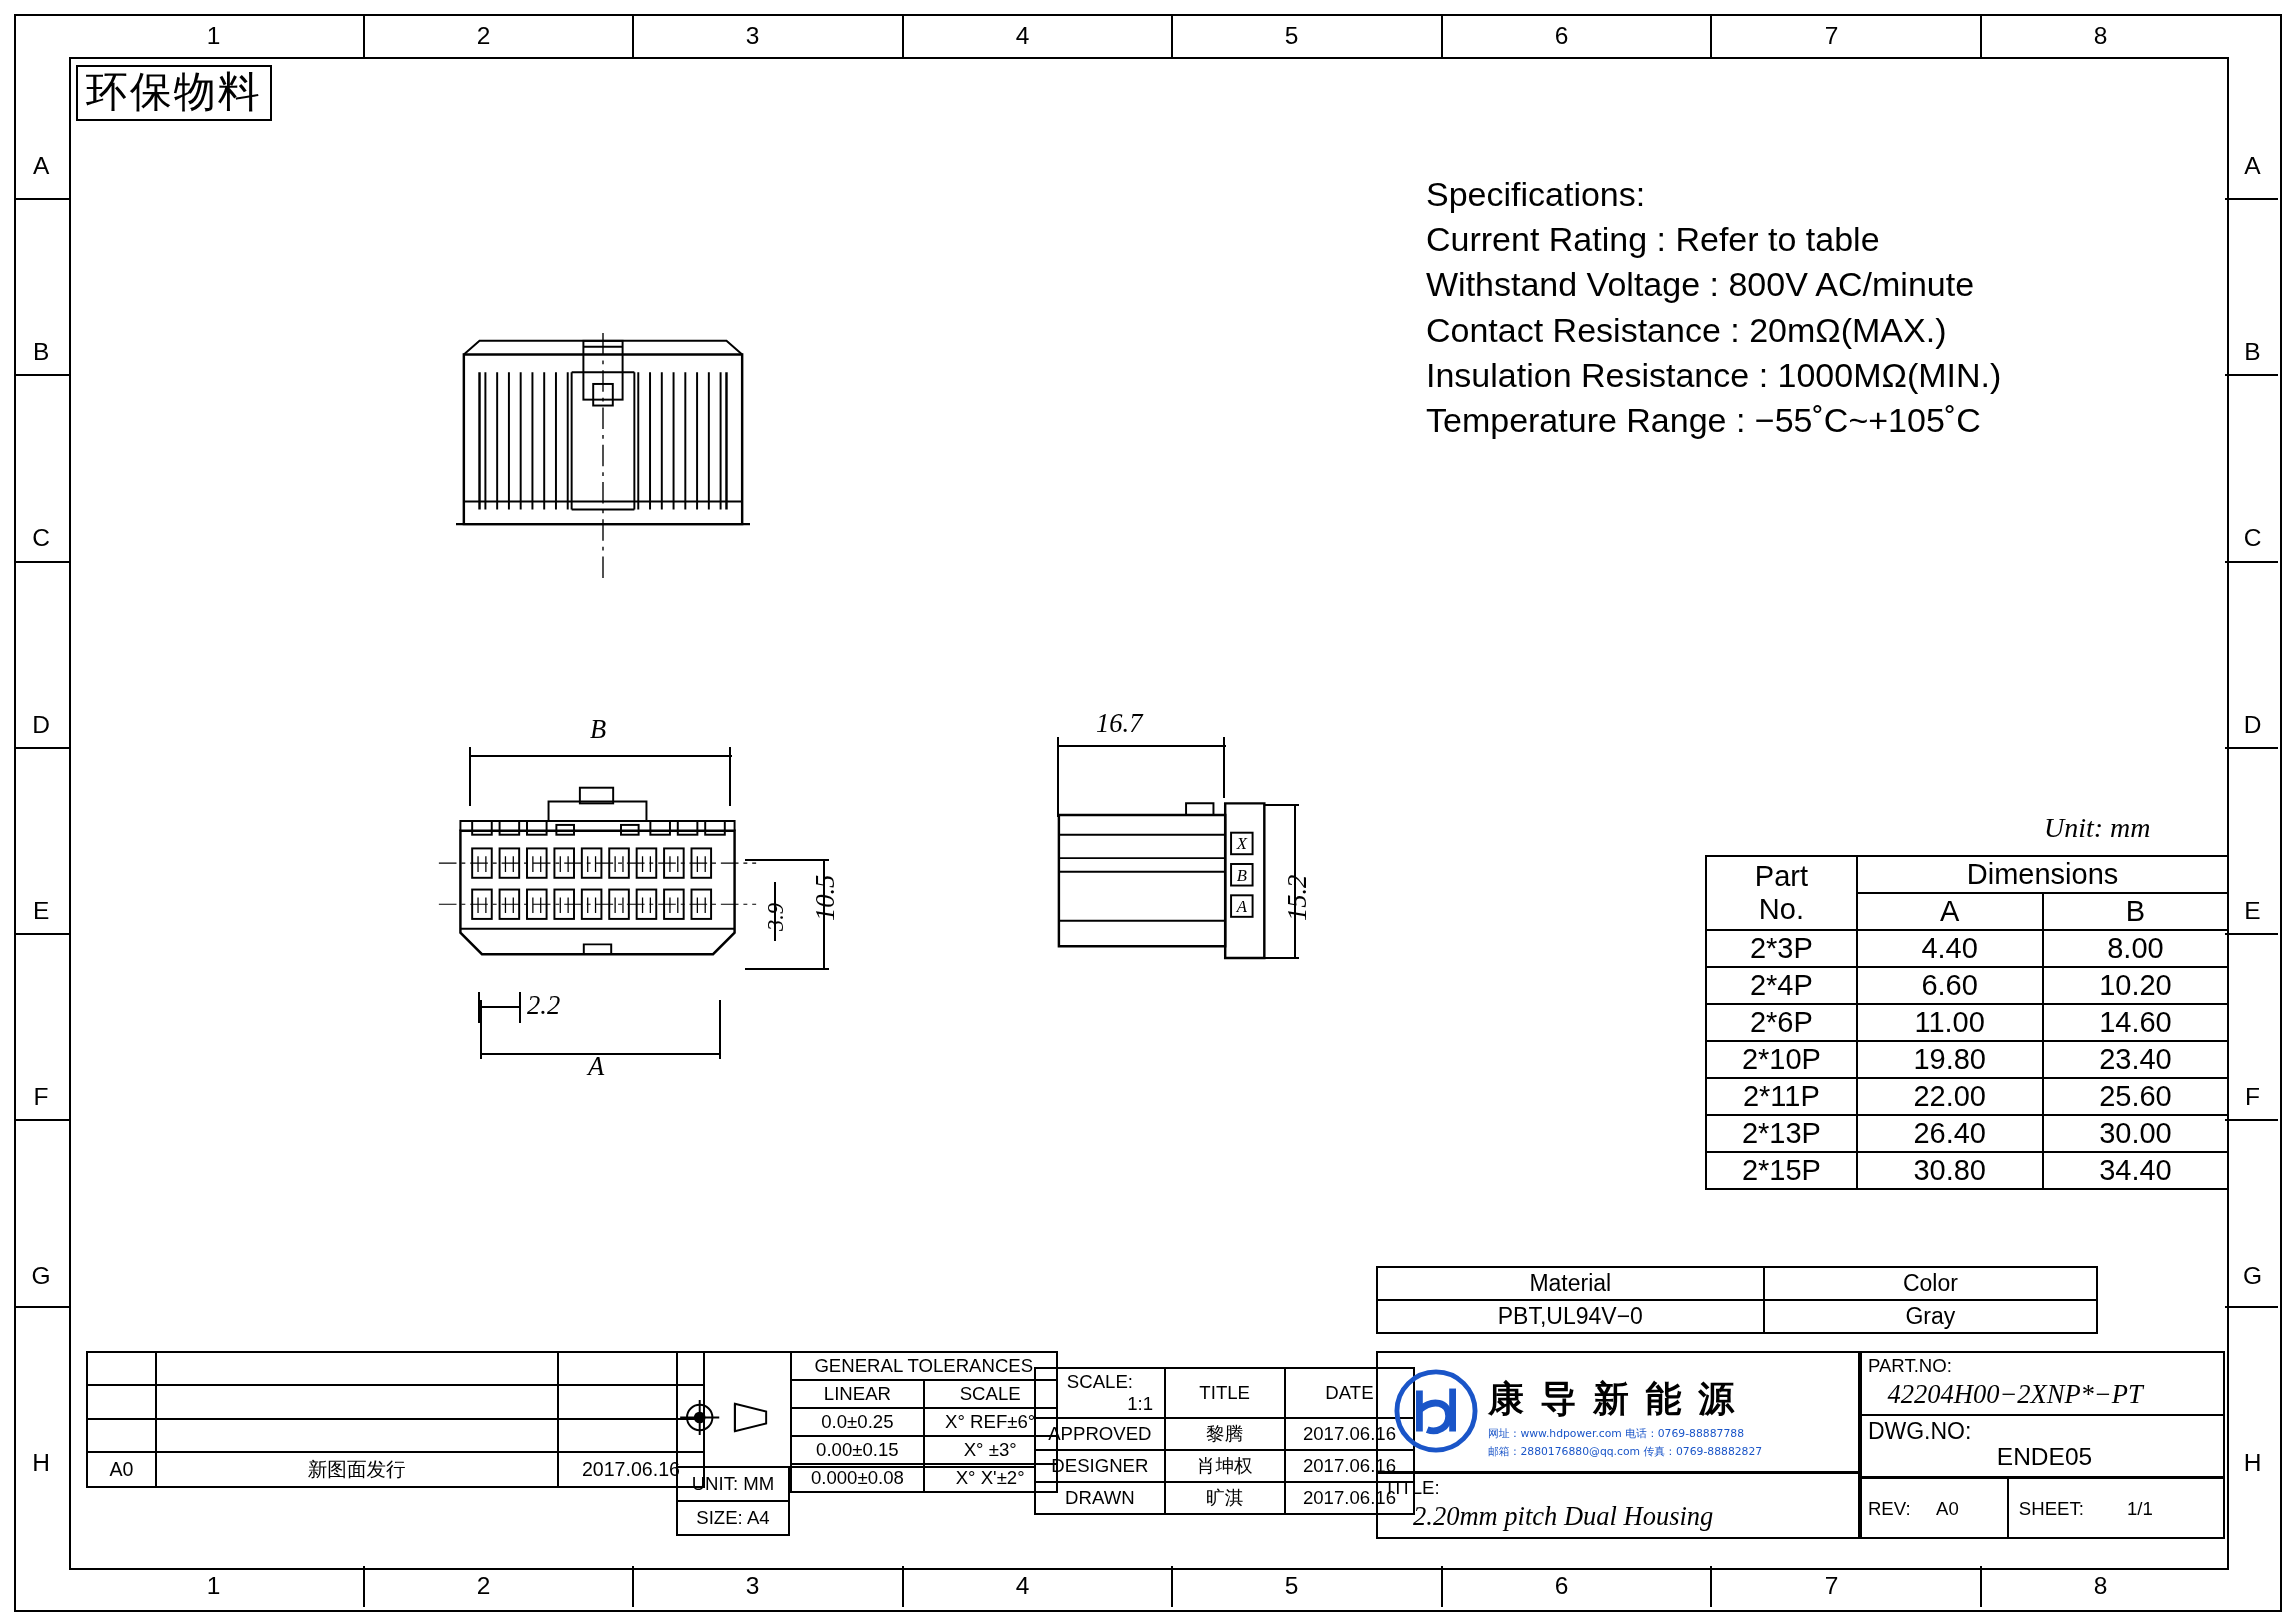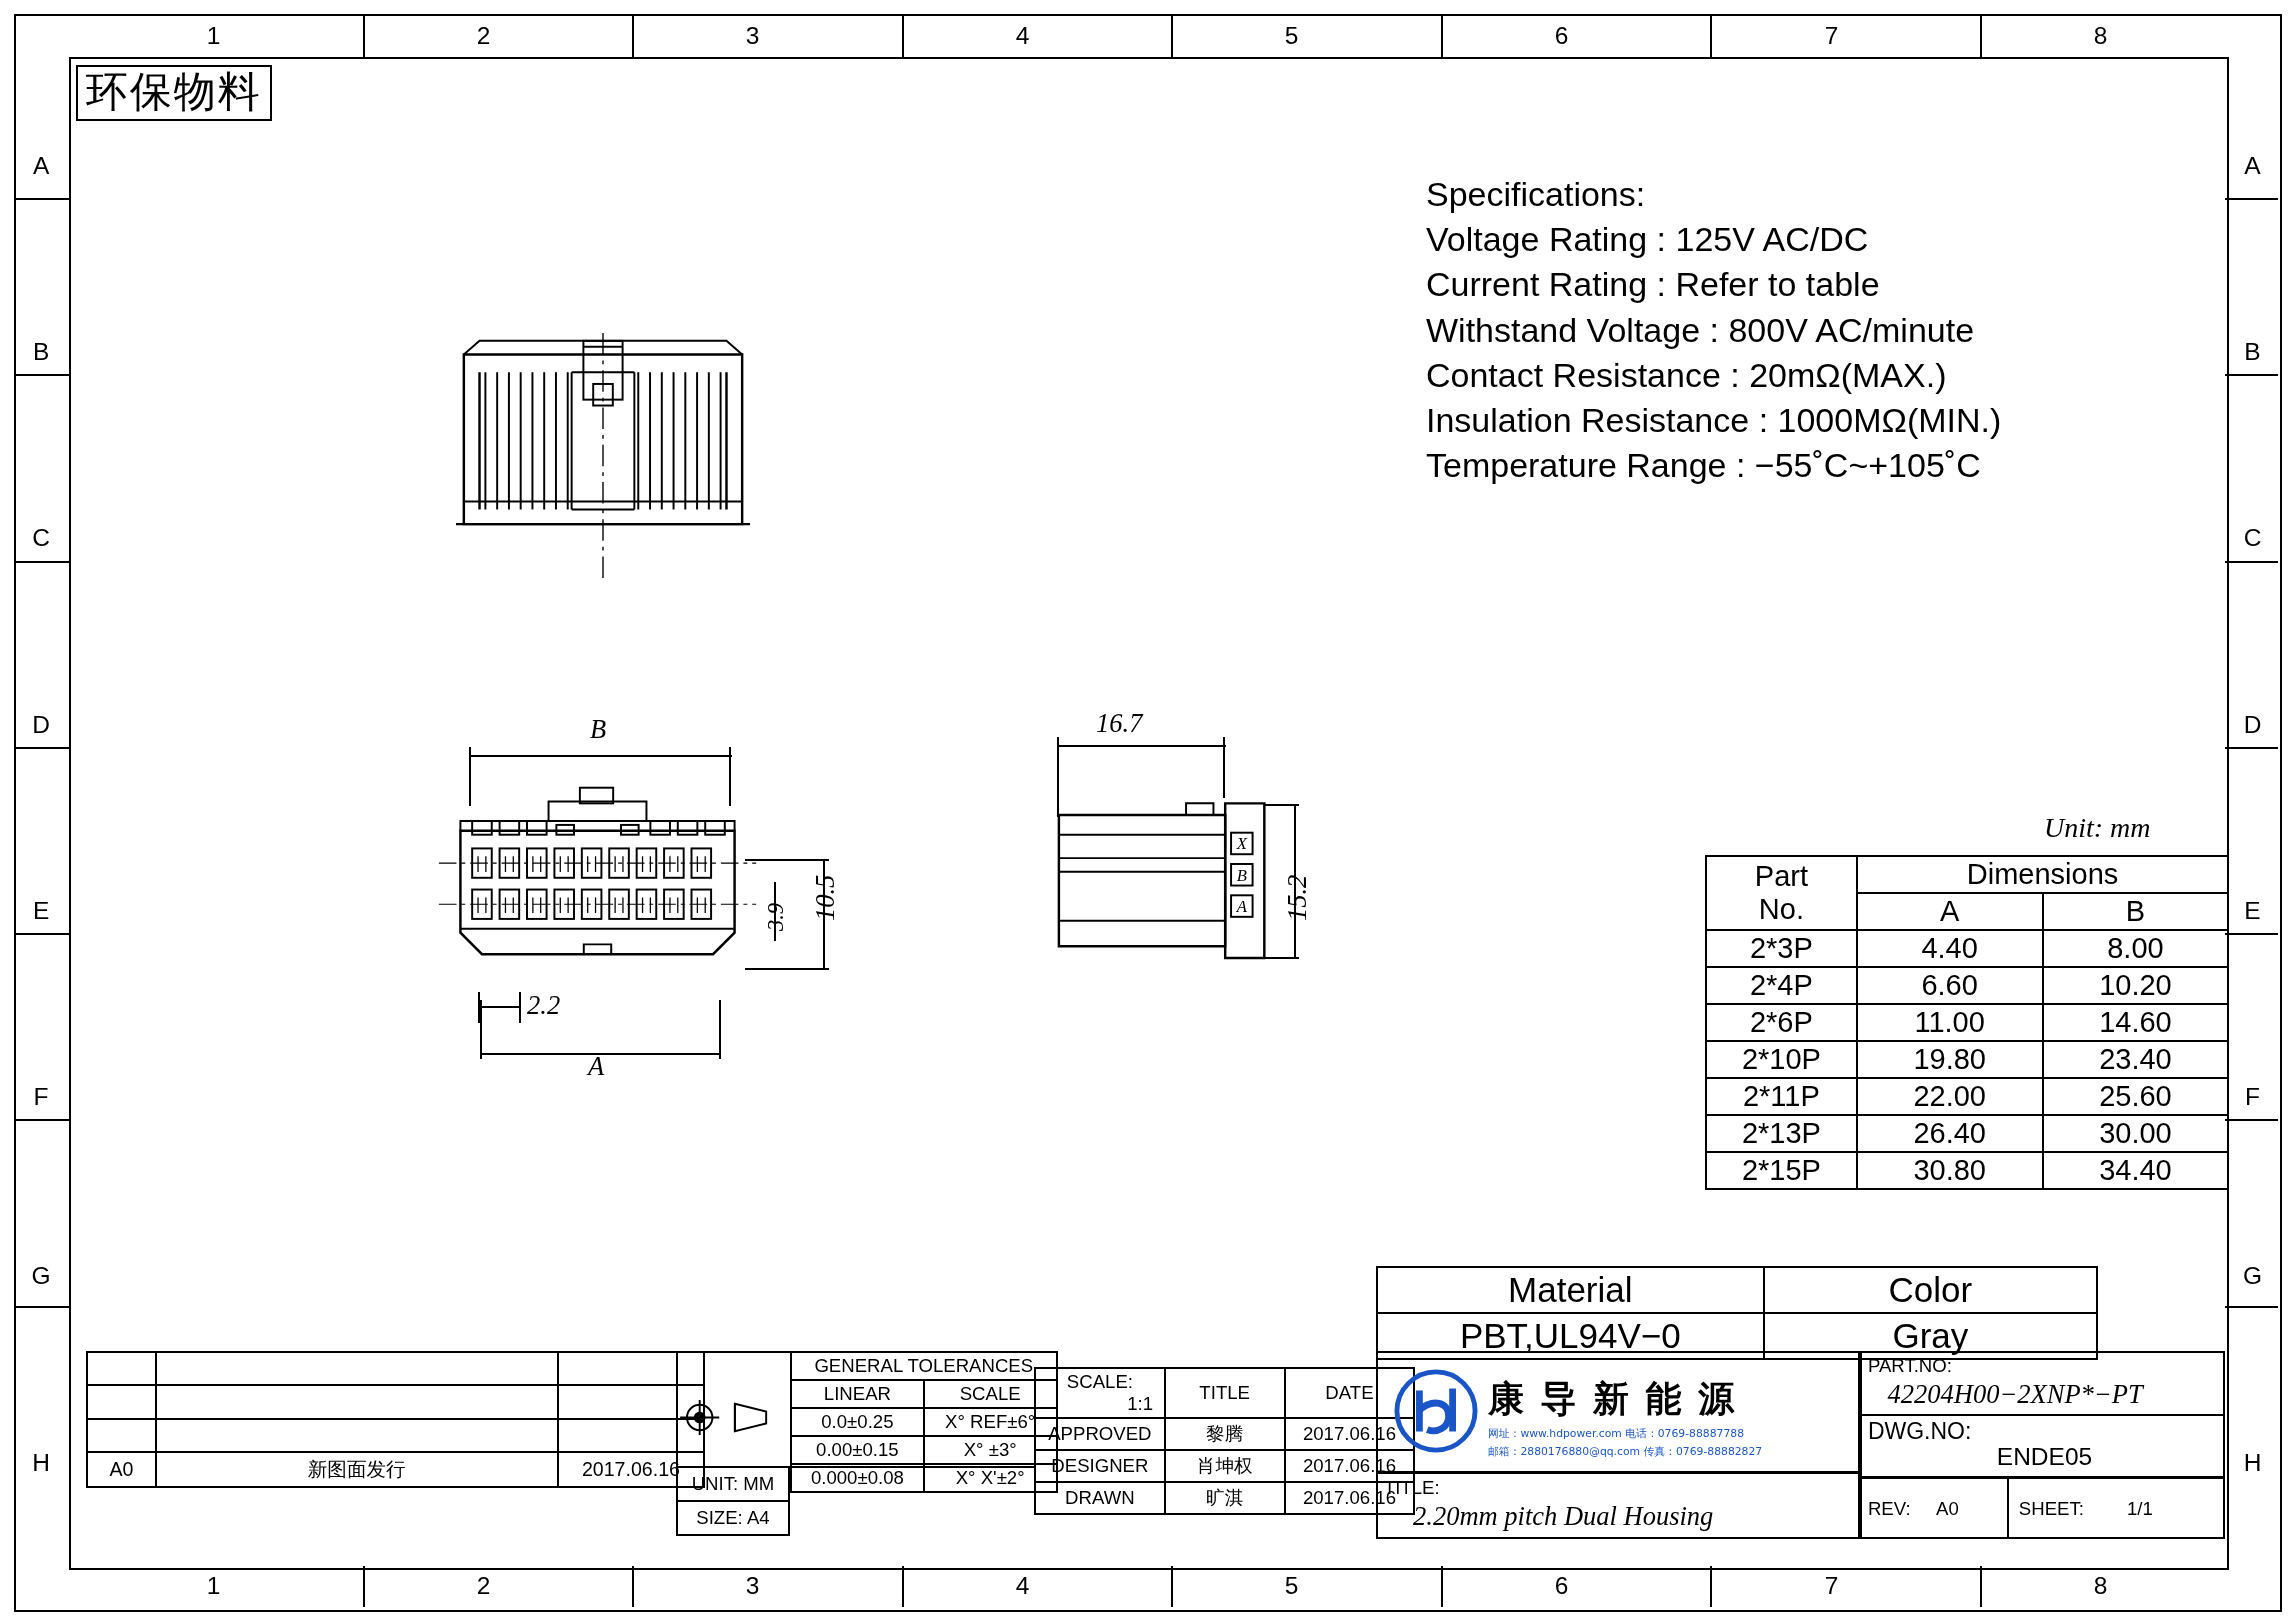--- a/index.html
+++ b/index.html
@@ -25,21 +25,21 @@
 
   
   .dimtable{position:absolute;left:1705px;top:855px;border-collapse:collapse;}
   .dimtable td,.dimtable th{border:2px solid #000;font-family:"Liberation Sans",sans-serif;
         font-size:29px;text-align:center;padding:1px 5.9px;font-weight:normal;}
   .dimtable .part{width:137px;}
   .dimtable .colA,.dimtable .colB{width:172px;}
 
   
   .matbox{position:absolute;left:1376px;top:1266px;border-collapse:collapse;}
-  .matbox td{border:2px solid #000;font-size:35px;text-align:center;padding:2px 7.8px;font-weight:normal;}
+  .matbox td{border:2px solid #000;font-size:23px;text-align:center;padding:2px 7.8px;font-weight:normal;}
 
   .revblock{position:absolute;left:86px;top:1351px;border-collapse:collapse;}
   .revblock td{border:2px solid #000;font-size:19.6px;text-align:center;padding:2.9px 3.9px;height:25.5px;}
 
   .gt{position:absolute;left:676px;top:1351px;border-collapse:collapse;}
   .gt td{border:2px solid #000;font-size:18.6px;text-align:center;padding:2px 3.9px;}
 
   .appr{position:absolute;left:1034px;top:1351px;border-collapse:collapse;margin-top:16px;}
   .appr td{border:2px solid #000;font-size:18.6px;text-align:center;padding:2px 4.9px;}
 
@@ -128,21 +128,20 @@
   <div class="zone-letter" style="left:2233px;top:711px;">D</div>
   <div class="zone-letter" style="left:2233px;top:897px;">E</div>
   <div class="zone-letter" style="left:2233px;top:1083px;">F</div>
   <div class="zone-letter" style="left:2233px;top:1262px;">G</div>
   <div class="zone-letter" style="left:2233px;top:1449px;">H</div>
 
   <div class="eco">环保物料</div>
 
   <div class="specs">
     <div>Specifications:</div>
-    <div>Voltage Rating : 125V AC/DC</div>
     <div>Current Rating : Refer to table</div>
     <div>Withstand Voltage : 800V AC/minute</div>
     <div>Contact Resistance : 20mΩ(MAX.)</div>
     <div>Insulation Resistance : 1000MΩ(MIN.)</div>
     <div>Temperature Range : −55˚C~+105˚C</div>
   </div>
 
   <div class="unit-mm">Unit: mm</div>
 
   <svg style="position:absolute;left:446px;top:333px;" width="314" height="245" viewBox="0 0 320 250">

